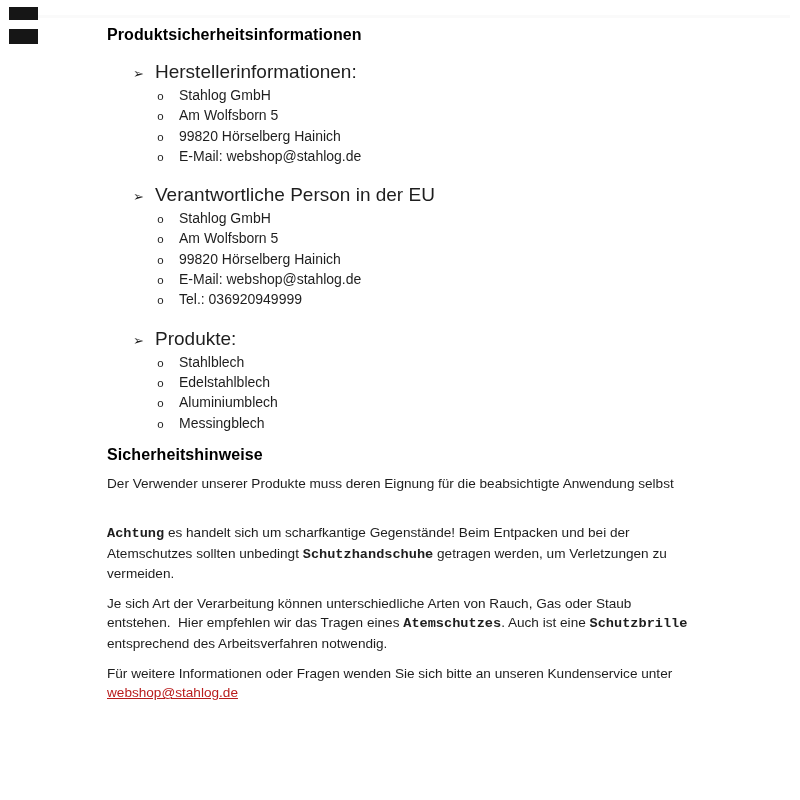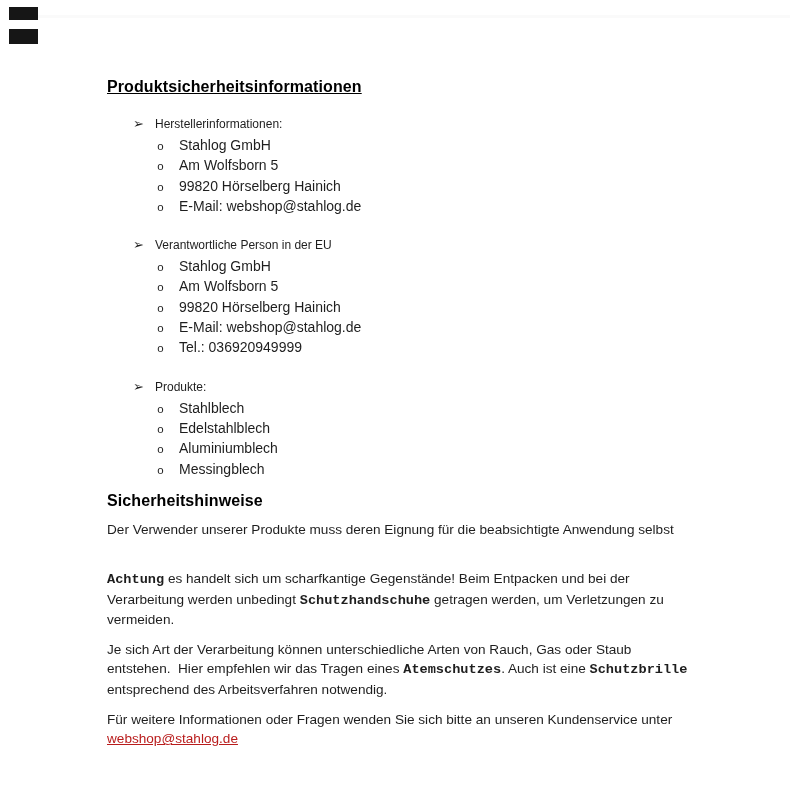--- a/index.html
+++ b/index.html
@@ -6,28 +6,28 @@
   body {
     width:800px; height:800px; background:#ffffff; position:relative;
     font-family:"Liberation Sans", sans-serif; color:#1e1e1e; overflow:hidden;
   }
   .topline { position:absolute; left:10px; top:15px; width:780px; height:3px; background:#fafafa; }
   .bar { position:absolute; left:9px; width:29px; background:#161616; }
   .bar1 { top:7px;  height:13px; }
   .bar2 { top:29px; height:15px; }
   .content { padding:0 110px 0 107px; }
   h1, h2 { font-size:16px; font-weight:700; color:#000; margin:0; line-height:22px; letter-spacing:.1px; }
-  h1 { margin-top:76px;text-decoration:underline; }
+  h1 { margin-top:24px; }
   #sections { margin-top:16px; }
   .sec { margin-bottom:18px; }
   .sec:last-child { margin-bottom:0; }
   .row { display:flex; align-items:baseline; }
   .l1 { line-height:20px; margin-bottom:2px; }
   .l1 .bullet { flex:0 0 22px; margin-left:26px; font-size:13px; color:#1e1e1e; }
-  .l1 .label { font-size:12px; }
+  .l1 .label { font-size:19px; }
   .l2 { line-height:19.3px; }
   .l2 .bullet { flex:0 0 22px; margin-left:50px; font-family:"Liberation Mono", monospace; font-size:11.5px; }
   .l2 .text { font-size:14px; }
   h2 { margin-top:10px; margin-bottom:1px; }
   p.para { margin:8px 0 10px; font-size:13.6px; line-height:19.6px; white-space:pre-wrap; }
   .bold { font-weight:700;font-family:Liberation Mono, monospace; }
   a.link { color:#b91c1c; text-decoration:underline; cursor:pointer; }
 </style>
 </head>
 <body>
@@ -106,17 +106,17 @@
         </div>
         <div class="row l2">
           <span class="bullet">o</span>
           <span class="text">Messingblech</span>
         </div>
       </div>
     </div>
   <h2>Sicherheitshinweise</h2>
   <div id="paragraphs">
       <p class="para"><span>Der Verwender unserer Produkte muss deren Eignung für die beabsichtigte Anwendung selbst</span><br><br></p>
-      <p class="para"><span class="bold">Achtung</span><span> es handelt sich um scharfkantige Gegenstände! Beim Entpacken und bei der</span><br><span>Verarbeitung werden unbedingt </span><span class="bold">Schutzhandschuhe</span><span> getragen werden, um Verletzungen zu</span><br><span>vermeiden.</span></p>
+      <p class="para"><span class="bold">Achtung</span><span> es handelt sich um scharfkantige Gegenstände! Beim Entpacken und bei der</span><br><span>Atemschutzes sollten unbedingt </span><span class="bold">Schutzhandschuhe</span><span> getragen werden, um Verletzungen zu</span><br><span>vermeiden.</span></p>
       <p class="para"><span>Je sich Art der Verarbeitung können unterschiedliche Arten von Rauch, Gas oder Staub</span><br><span>entstehen.  Hier empfehlen wir das Tragen eines </span><span class="bold">Atemschutzes</span><span>. Auch ist eine </span><span class="bold">Schutzbrille</span><br><span>entsprechend des Arbeitsverfahren notwendig.</span></p>
       <p class="para"><span>Für weitere Informationen oder Fragen wenden Sie sich bitte an unseren Kundenservice unter</span><br><a class="link" href="#">webshop@stahlog.de</a></p>
     </div>
 </div>
 
 </body></html>

